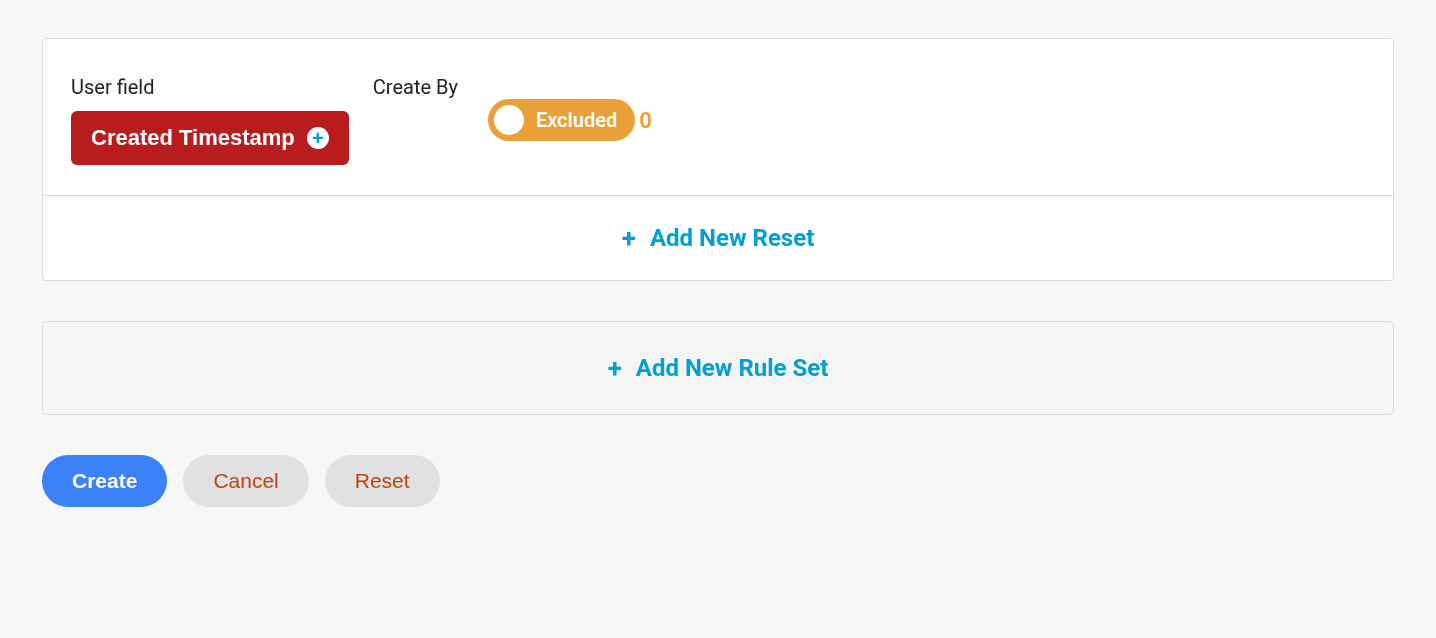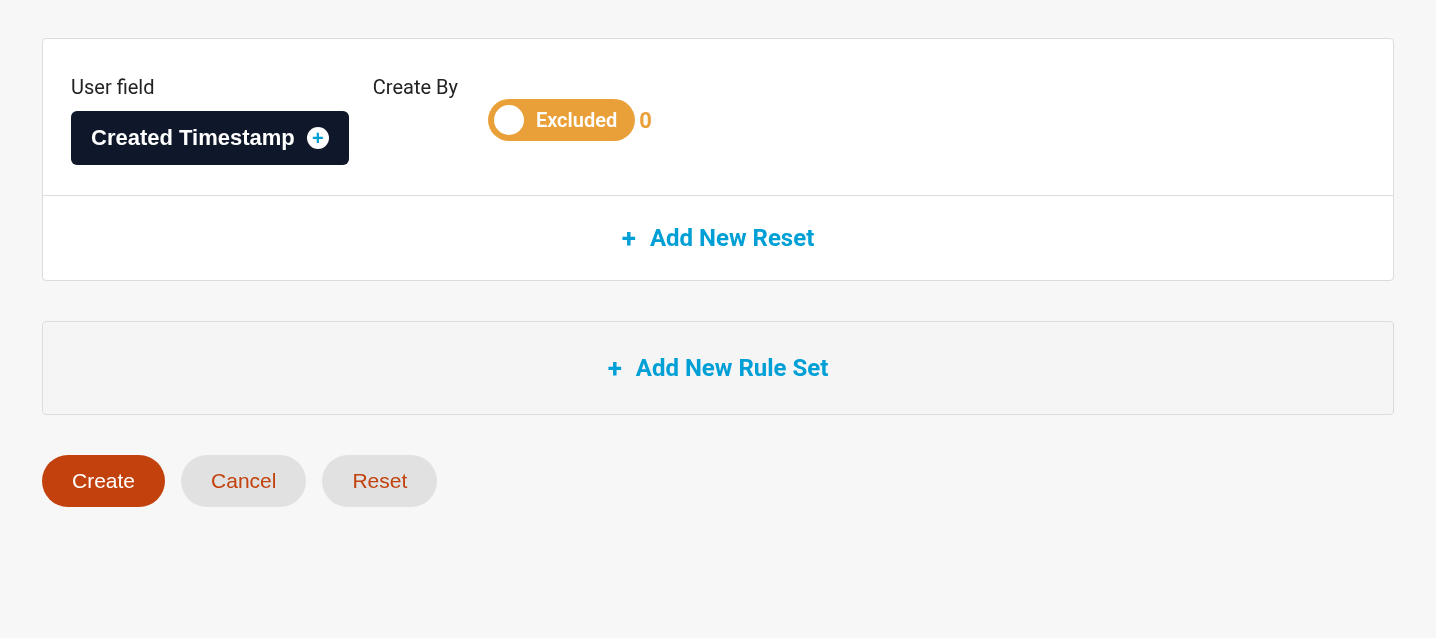--- a/index.html
+++ b/index.html
@@ -35,21 +35,21 @@
       display: flex;
       flex-direction: column;
       gap: 12px;
     }
     .field-label {
       font-size: 20px;
       color: #222;
       font-weight: 400;
     }
     .blue-pill {
-      background: #0f172a;
+      background: #b91c1c;
       color: #ffffff;
       border-radius: 6px;
       padding: 14px 20px;
       font-size: 22px;
       font-weight: 600;
       display: inline-flex;
       align-items: center;
       gap: 12px;
       cursor: pointer;
       border: none;
@@ -147,23 +147,23 @@
     }
     .btn {
       border: none;
       border-radius: 999px;
       padding: 14px 30px;
       font-size: 21px;
       font-weight: 500;
       cursor: pointer;
     }
     .btn-create {
-      background: #c2410c;
+      background: #3b82f6;
       color: #ffffff;
-      font-weight: 400;
+      font-weight: 700;
     }
     .btn-gray {
       background: #e1e1e1;
       color: #c2410c;
     }
   </style>
 </head>
 <body>
 
 <div class="rule-card">

